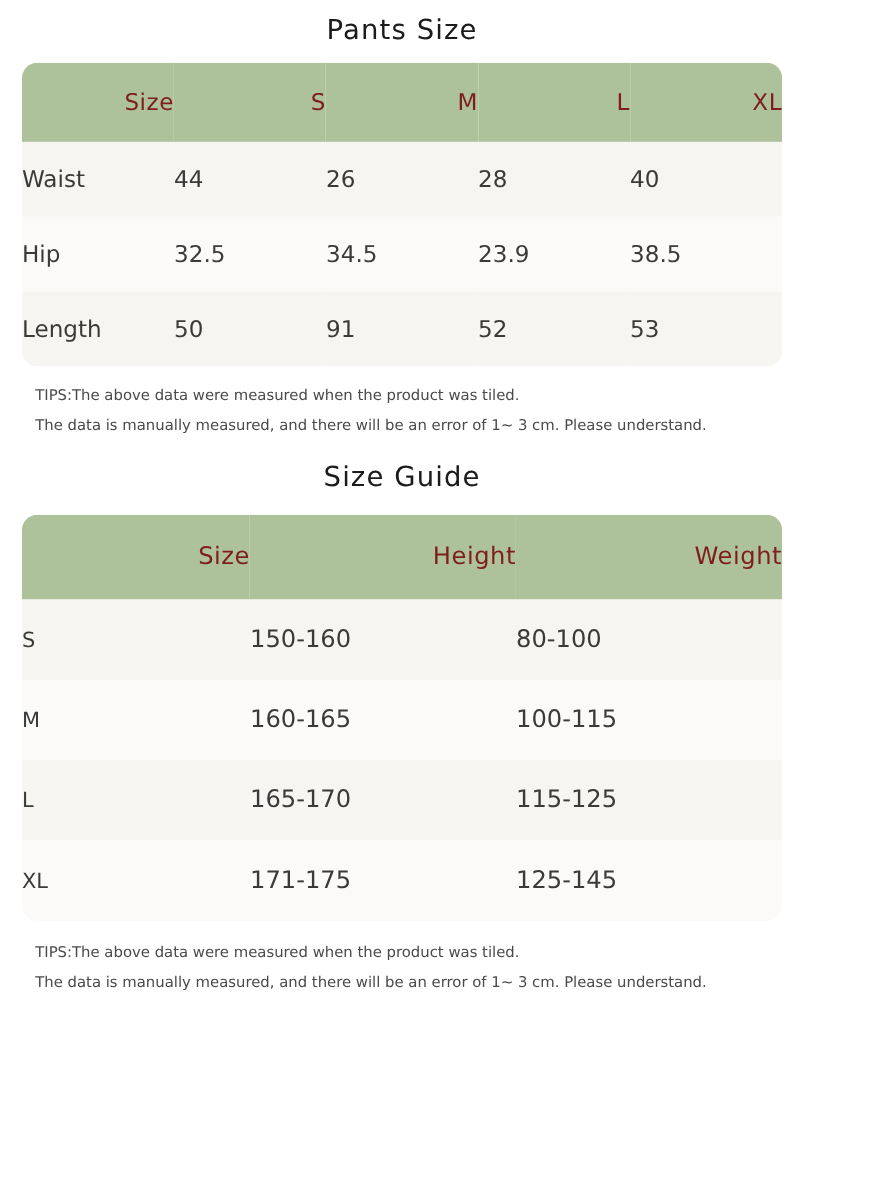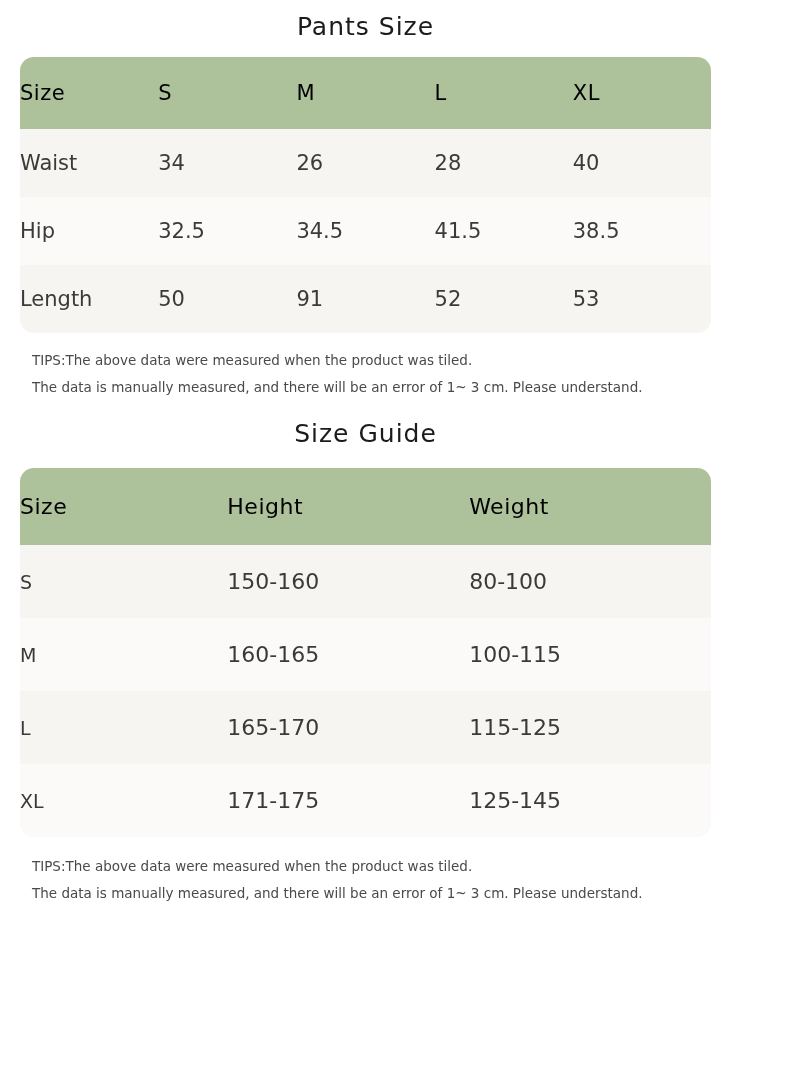--- a/index.html
+++ b/index.html
@@ -37,25 +37,25 @@
     overflow: hidden;
     background: #fbfaf7;
   }
   table {
     width: 100%;
     border-collapse: collapse;
     table-layout: fixed;
   }
   thead th {
     background: #adc19b;
-    color: #000000;
+    color: #7f1d1d;
     font-weight: 400;
     font-size: 20px;
     padding: 22px 0;
-    text-align: left;
+    text-align: right;
     letter-spacing: 0.5px;
   }
   tbody td {
     text-align: left;
     font-size: 20px;
     color: #3a3a3a;
     font-weight: 400;
     padding: 20px 0;
   }
   
@@ -95,30 +95,30 @@
           <th>Size</th>
           <th>S</th>
           <th>M</th>
           <th>L</th>
           <th>XL</th>
         </tr>
       </thead>
       <tbody>
         <tr>
           <td class="col-size">Waist</td>
-          <td>34</td>
+          <td>44</td>
           <td>26</td>
           <td>28</td>
           <td>40</td>
         </tr>
         <tr>
           <td class="col-size">Hip</td>
           <td>32.5</td>
           <td>34.5</td>
-          <td>41.5</td>
+          <td>23.9</td>
           <td>38.5</td>
         </tr>
         <tr>
           <td class="col-size">Length</td>
           <td>50</td>
           <td>91</td>
           <td>52</td>
           <td>53</td>
         </tr>
       </tbody>

